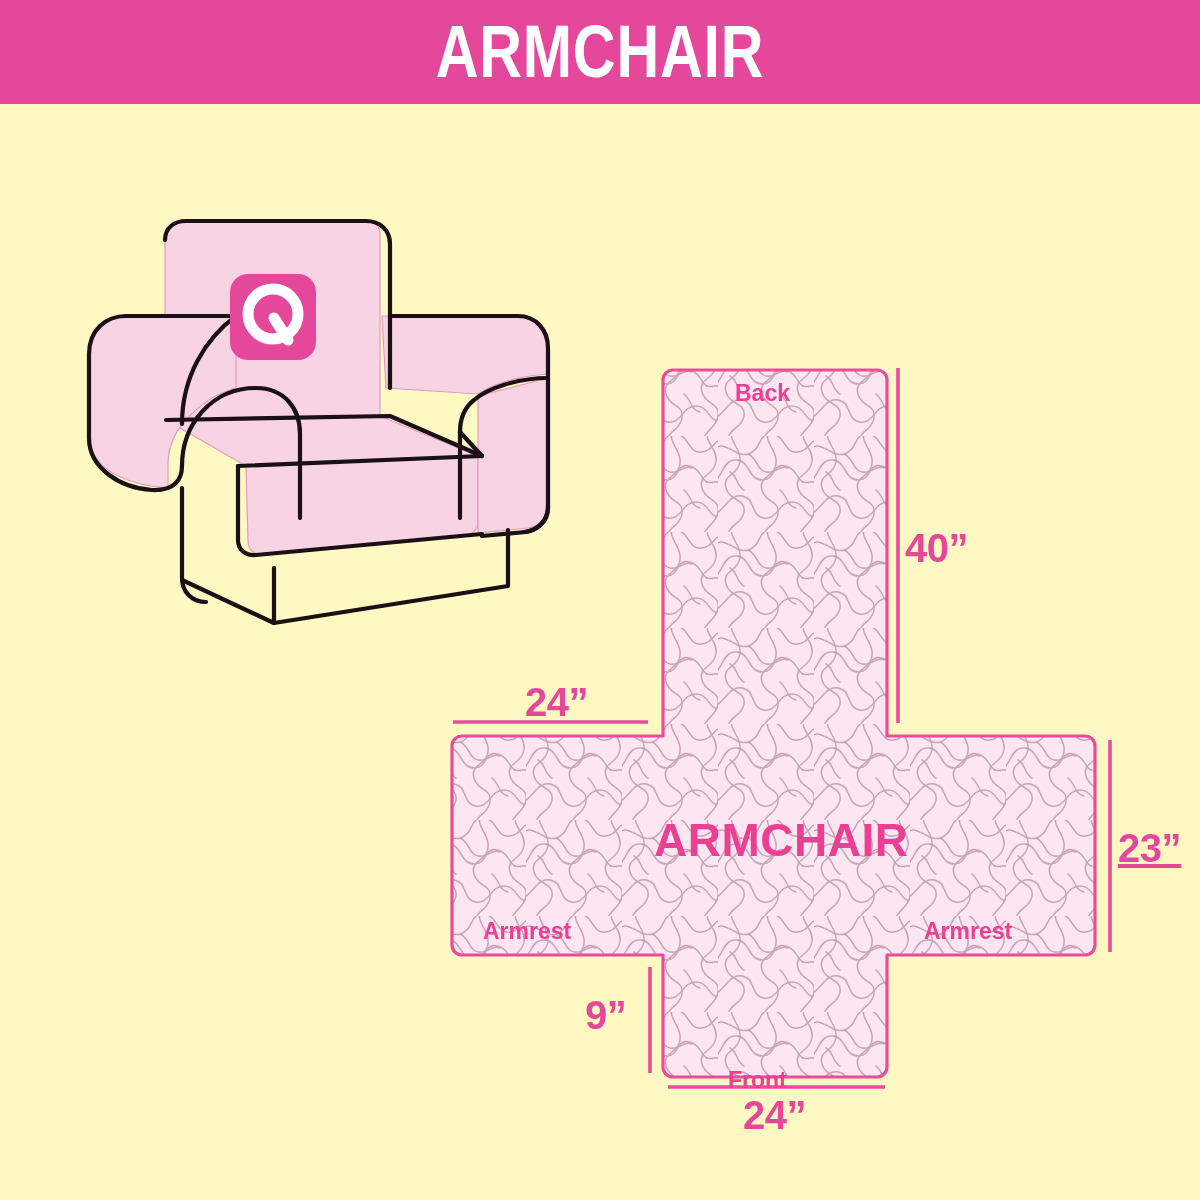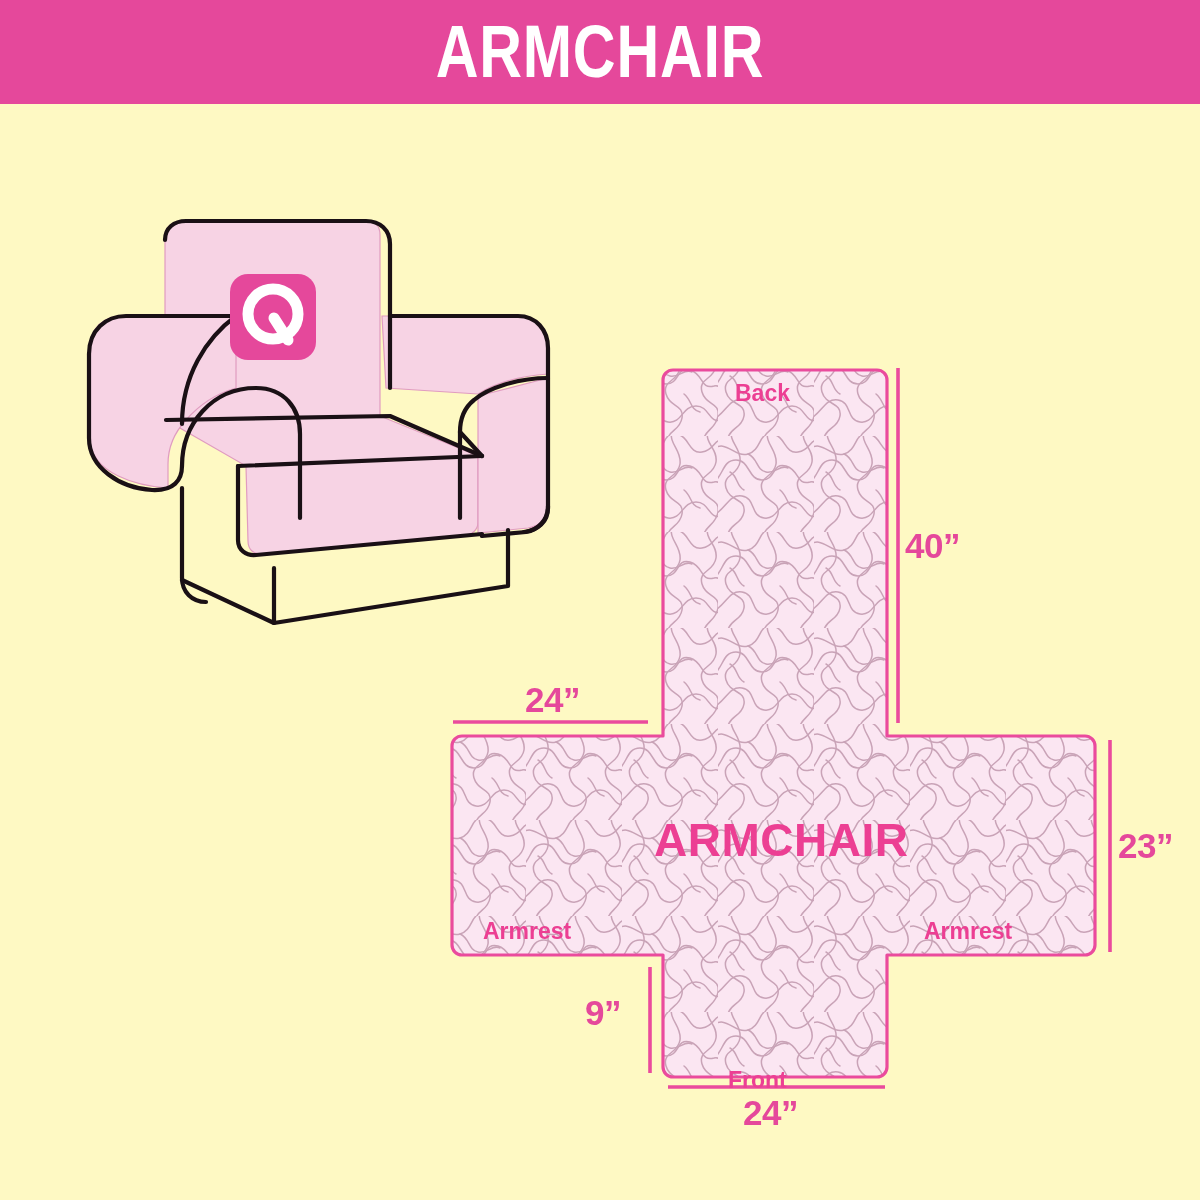--- a/index.html
+++ b/index.html
@@ -61,21 +61,21 @@
     left: 430px;
     top: 340px;
     width: 760px;
     height: 790px;
   }
 
   .dim-label {
     position: absolute;
     color: #e5489b;
     font-weight: bold;
-    font-size: 35px;
+    font-size: 40px;
     line-height: 1;
     white-space: nowrap;
     letter-spacing: -0.5px;
   }
   .panel-label {
     position: absolute;
     color: #ec3f93;
     font-weight: bold;
     font-size: 23px;
     line-height: 1;
@@ -207,21 +207,21 @@
         <line x1="23" y1="382" x2="218" y2="382"></line>
         <line x1="680" y1="400" x2="680" y2="612"></line>
         <line x1="220" y1="627" x2="220" y2="733"></line>
         <line x1="238" y1="747" x2="455" y2="747"></line>
       </g>
     </svg>
 
     
     <div class="dim-label" style="left:475px; top:188px;">40”</div>
     <div class="dim-label" style="left:95px;  top:342px;">24”</div>
-    <div class="dim-label" style="left:688px; top:488px;">23”</div>
+    <div class="dim-label" style="left:688px; top:488px;text-decoration:underline;">23”</div>
     <div class="dim-label" style="left:155px; top:655px;">9”</div>
     <div class="dim-label" style="left:313px; top:755px;">24”</div>
 
     
     <div class="panel-label" style="left:305px; top:42px;">Back</div>
     <div class="panel-label" style="left:53px;  top:580px;">Armrest</div>
     <div class="panel-label" style="left:494px; top:580px;">Armrest</div>
     <div class="panel-label" style="left:298px; top:729px;">Front</div>
 
     

